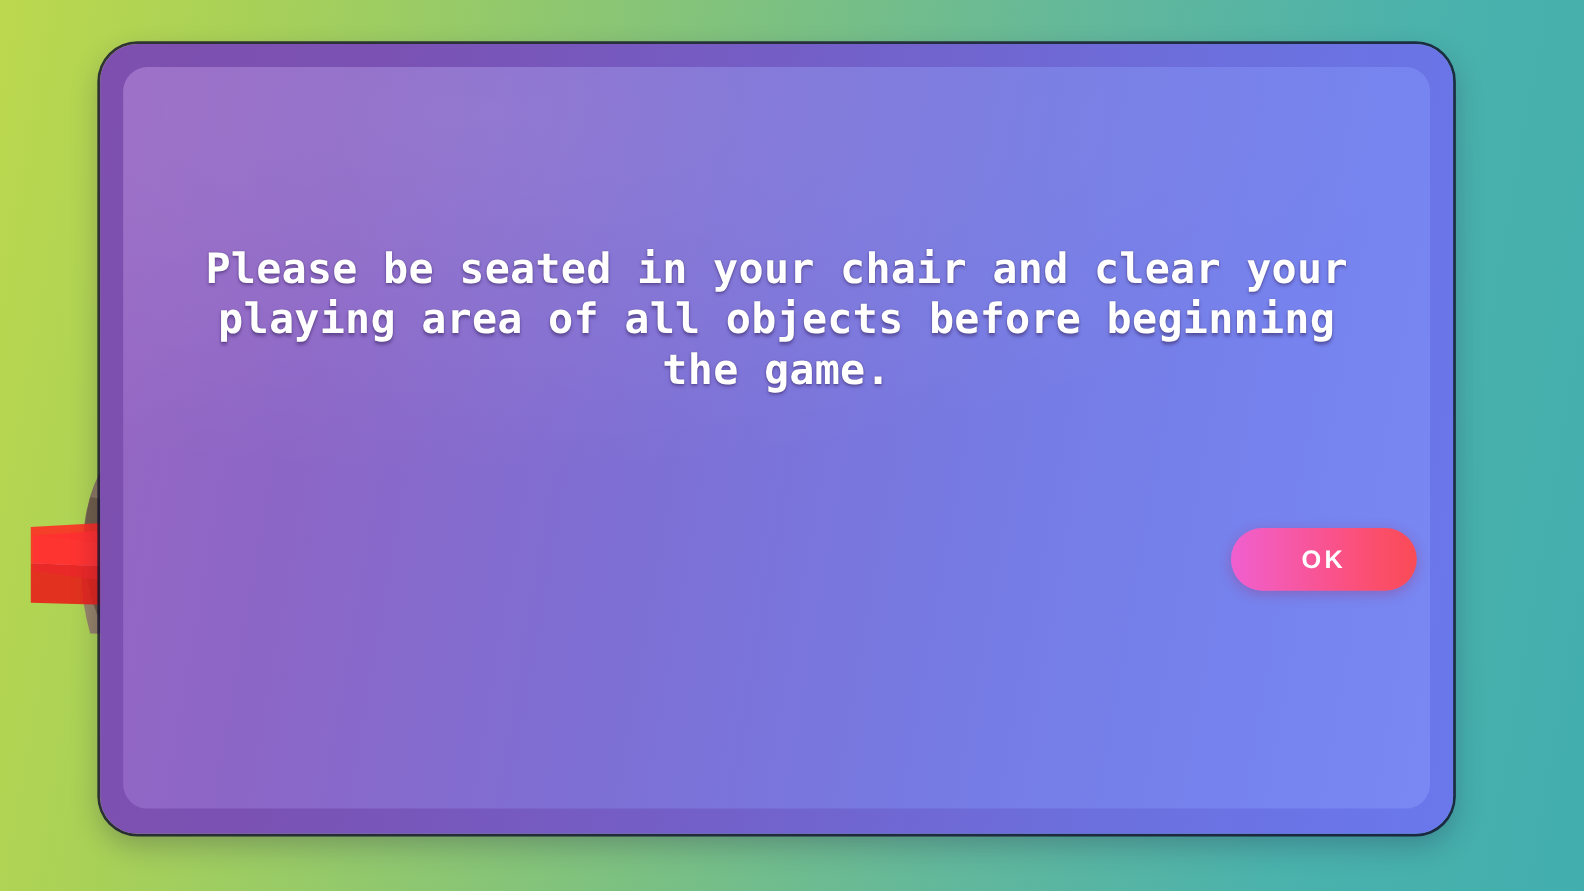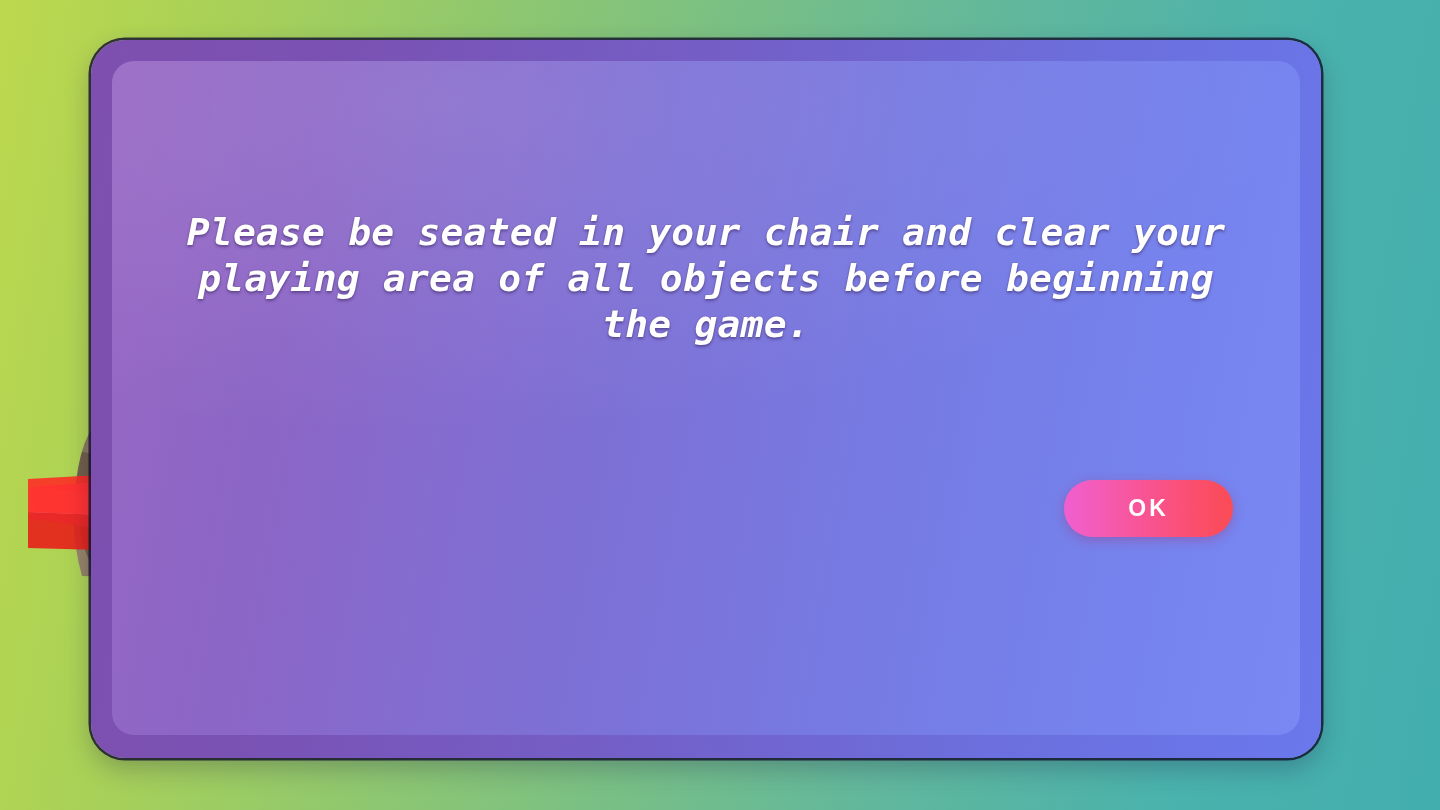--- a/index.html
+++ b/index.html
@@ -78,27 +78,27 @@
     font-family: "DejaVu Sans Mono", "Liberation Mono", monospace;
     font-weight: bold;
     font-size: 38px;
     line-height: 46px;
     color: #ffffff;
     letter-spacing: 0.2px;
     text-shadow: 0 2px 3px rgba(45,25,80,0.45), 0 0 1px rgba(45,25,80,0.5);
     white-space: pre-wrap;
   }
 
-  .paragraph { margin: 4px; font-style: italic; }
+  .paragraph { margin: 16px; }
   #paragraph-spacer { height: 46px; }
 
   
   #ok-button {
     position: absolute;
-    left: 952px;
+    left: 1007px;
     top: 419px;
     width: 169px;
     height: 57px;
     border: none;
     border-radius: 30px;
     background: linear-gradient(90deg, #f05fd0 0%, #f45bb4 22%, #f9538f 52%, #fb4e6d 78%, #fa4b56 100%);
     color: #ffffff;
     font-family: "Liberation Sans", sans-serif;
     font-size: 23px;
     font-weight: 600;

